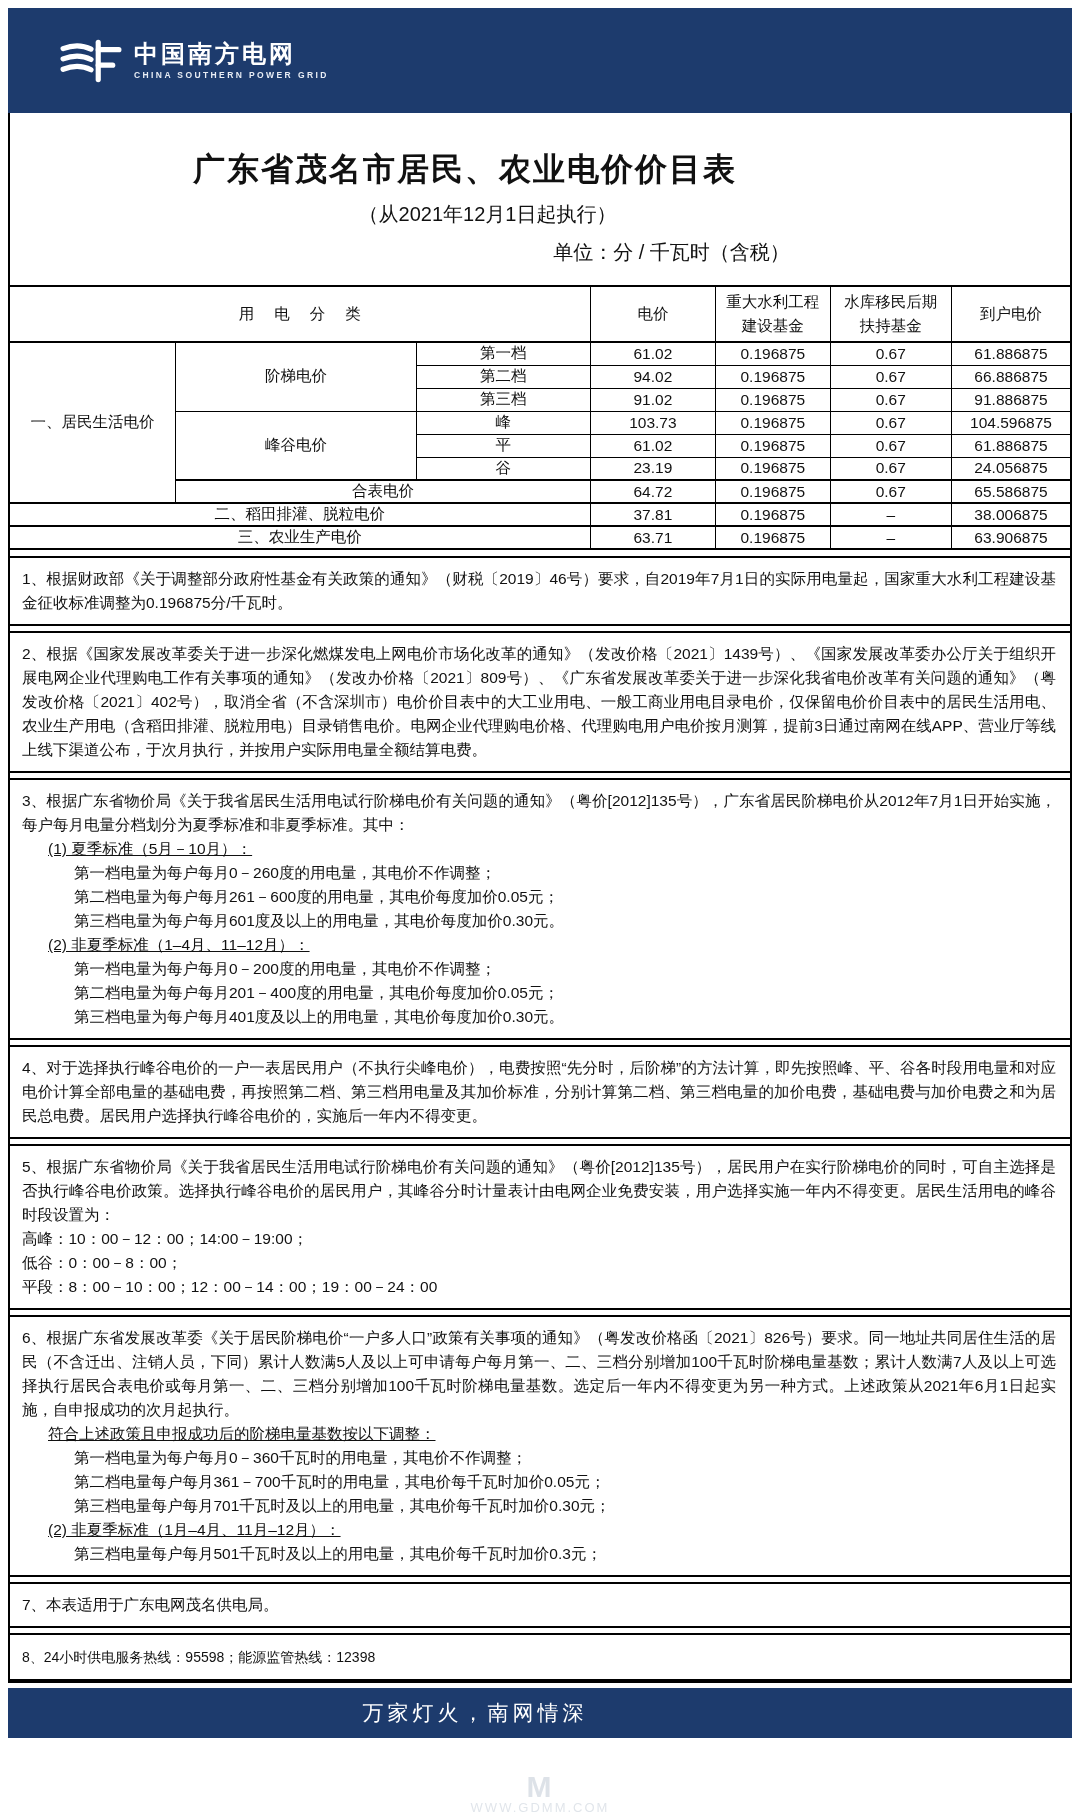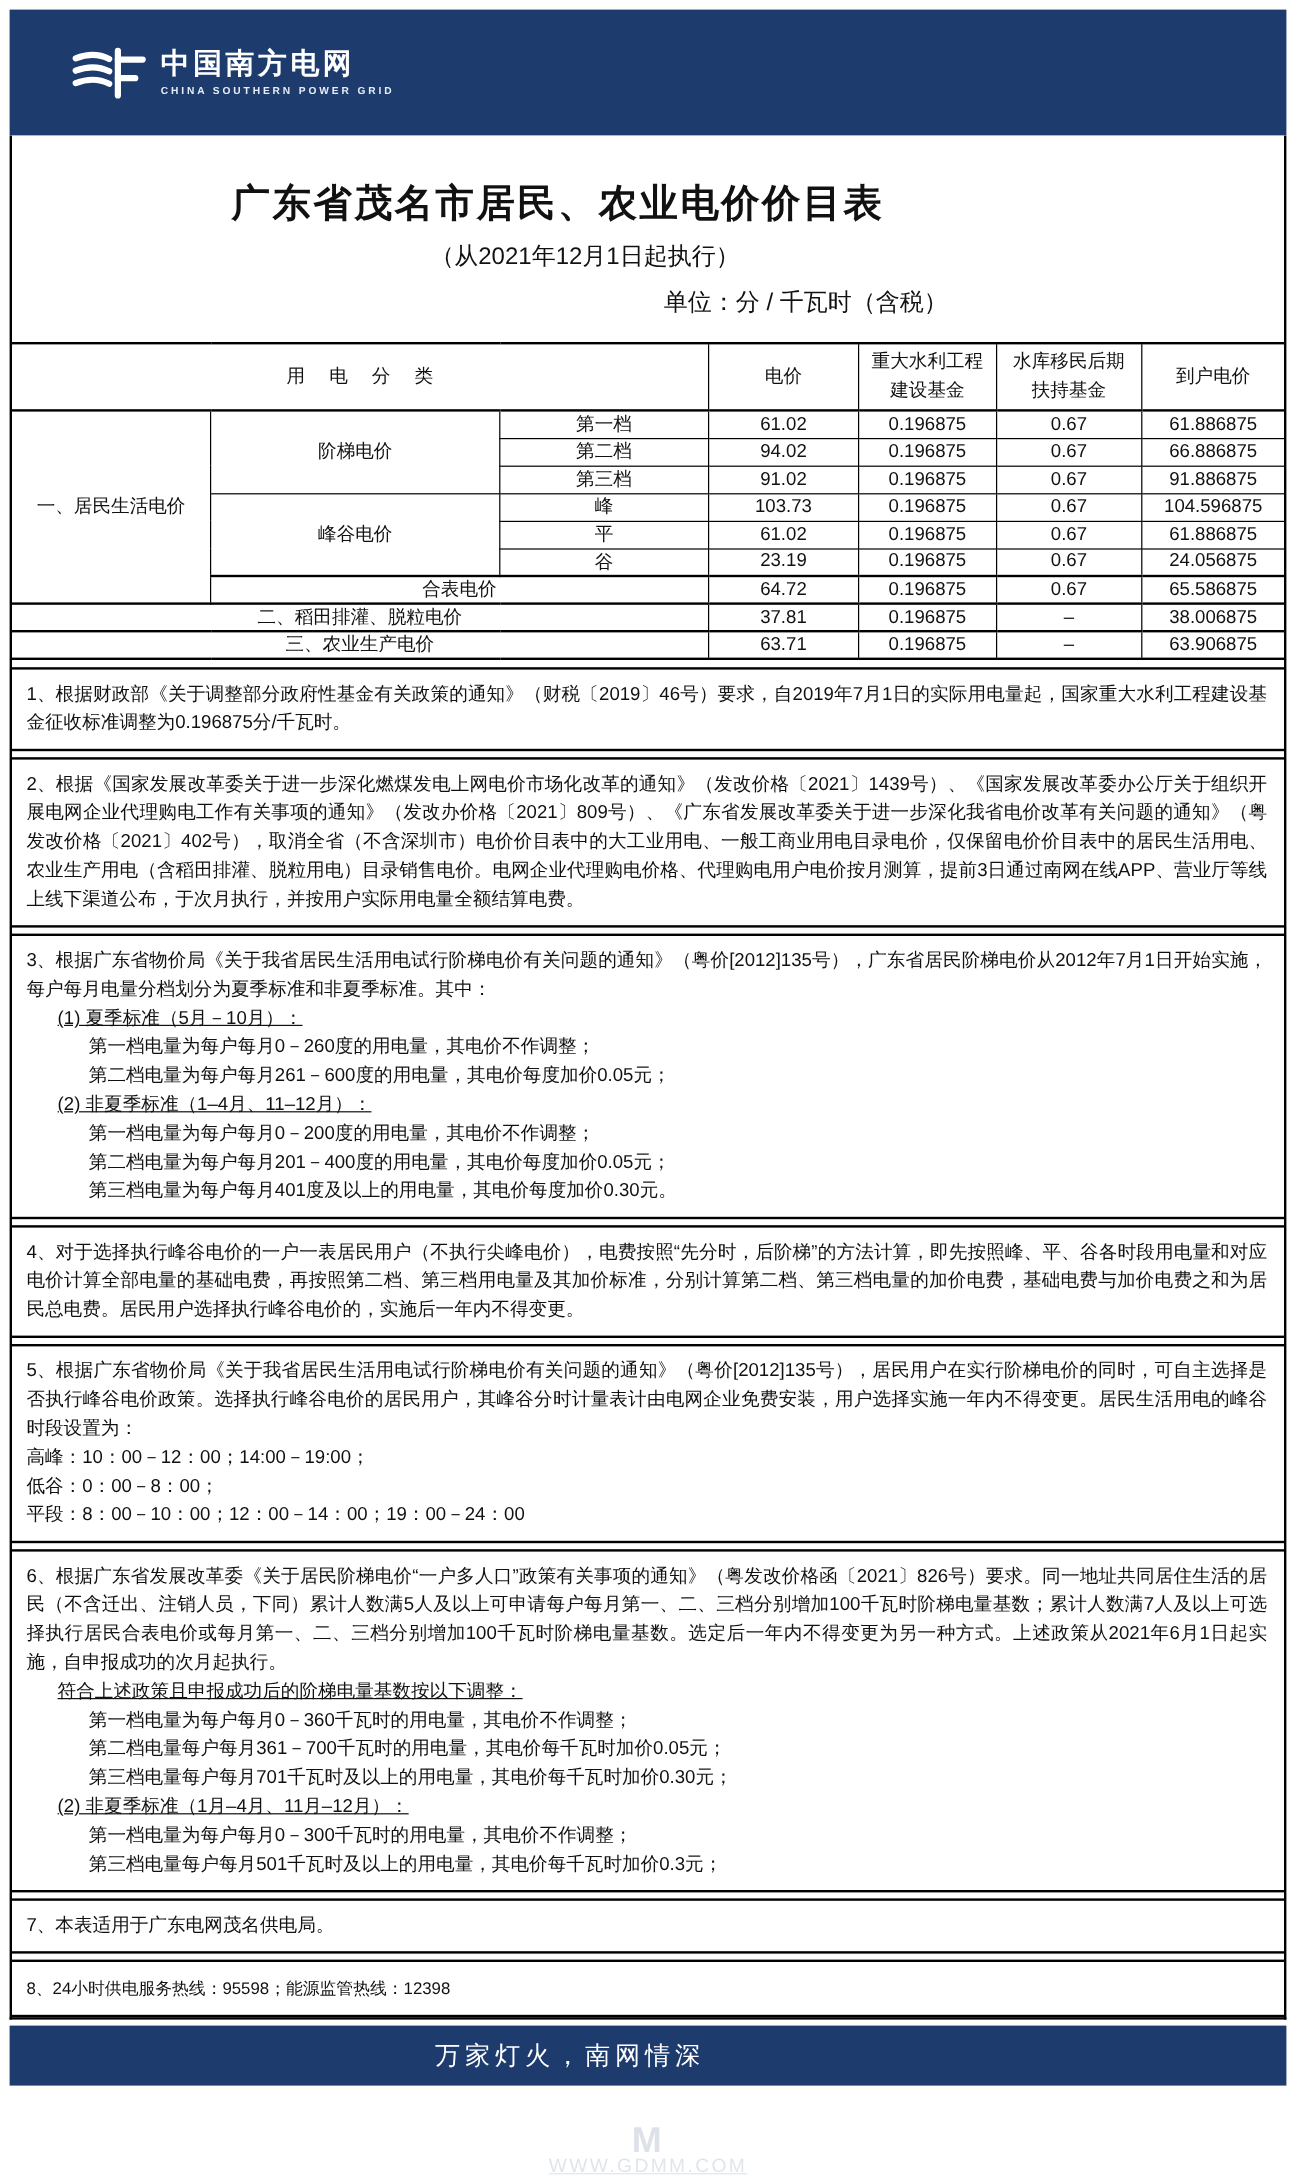--- a/index.html
+++ b/index.html
@@ -50,21 +50,21 @@
   .footer-bar{
     margin:5px 8px 0 8px; height:50px; background:#1d3b6d;
     display:flex; align-items:center; justify-content:center;
   }
   .slogan{ color:#fff; font-size:21px; letter-spacing:4px; padding-right:130px; }
   .watermark{
     position:absolute; left:50%; bottom:1px; transform:translateX(-50%);
     text-align:center; opacity:.6; color:#c8cfd9; pointer-events:none;
   }
   .watermark .wm-glyph{ font-size:30px; font-weight:bold; line-height:26px; letter-spacing:2px; }
-  .watermark .wm-url{ font-size:16px; letter-spacing:2px; color:#cdd4dd;text-decoration:underline; }
+  .watermark .wm-url{ font-size:13px; letter-spacing:2px; color:#cdd4dd; }
 </style>
 </head>
 <body>
 
 <div class="brand-bar">
   <div class="logo-wrap">
     <svg class="logo-mark" viewBox="0 0 60 44">
       <g stroke="#ffffff" stroke-width="5" fill="none" stroke-linecap="round">
         <path d="M3 10 C 12 6.5, 22 6.5, 30 10.5"></path>
         <path d="M3 20 C 12 16.5, 22 16.5, 30 20.5"></path>
@@ -184,20 +184,21 @@
 
   <div class="note">
     <div>2、根据《国家发展改革委关于进一步深化燃煤发电上网电价市场化改革的通知》（发改价格〔2021〕1439号）、《国家发展改革委办公厅关于组织开展电网企业代理购电工作有关事项的通知》（发改办价格〔2021〕809号）、《广东省发展改革委关于进一步深化我省电价改革有关问题的通知》（粤发改价格〔2021〕402号），取消全省（不含深圳市）电价价目表中的大工业用电、一般工商业用电目录电价，仅保留电价价目表中的居民生活用电、农业生产用电（含稻田排灌、脱粒用电）目录销售电价。电网企业代理购电价格、代理购电用户电价按月测算，提前3日通过南网在线APP、营业厅等线上线下渠道公布，于次月执行，并按用户实际用电量全额结算电费。</div>
   </div>
 
   <div class="note">
     <div>3、根据广东省物价局《关于我省居民生活用电试行阶梯电价有关问题的通知》（粤价[2012]135号），广东省居民阶梯电价从2012年7月1日开始实施，每户每月电量分档划分为夏季标准和非夏季标准。其中：</div>
     <div class="ind1">(1) 夏季标准（5月－10月）：</div>
     <div class="ind2">第一档电量为每户每月0－260度的用电量，其电价不作调整；</div>
     <div class="ind2">第二档电量为每户每月261－600度的用电量，其电价每度加价0.05元；</div>
+    <div class="ind2">第三档电量为每户每月601度及以上的用电量，其电价每度加价0.30元。</div>
     <div class="ind1">(2) 非夏季标准（1–4月、11–12月）：</div>
     <div class="ind2">第一档电量为每户每月0－200度的用电量，其电价不作调整；</div>
     <div class="ind2">第二档电量为每户每月201－400度的用电量，其电价每度加价0.05元；</div>
     <div class="ind2">第三档电量为每户每月401度及以上的用电量，其电价每度加价0.30元。</div>
   </div>
 
   <div class="note">
     <div>4、对于选择执行峰谷电价的一户一表居民用户（不执行尖峰电价），电费按照“先分时，后阶梯”的方法计算，即先按照峰、平、谷各时段用电量和对应电价计算全部电量的基础电费，再按照第二档、第三档用电量及其加价标准，分别计算第二档、第三档电量的加价电费，基础电费与加价电费之和为居民总电费。居民用户选择执行峰谷电价的，实施后一年内不得变更。</div>
   </div>
 
@@ -208,21 +209,20 @@
     <div>平段：8：00－10：00；12：00－14：00；19：00－24：00</div>
   </div>
 
   <div class="note">
     <div>6、根据广东省发展改革委《关于居民阶梯电价“一户多人口”政策有关事项的通知》（粤发改价格函〔2021〕826号）要求。同一地址共同居住生活的居民（不含迁出、注销人员，下同）累计人数满5人及以上可申请每户每月第一、二、三档分别增加100千瓦时阶梯电量基数；累计人数满7人及以上可选择执行居民合表电价或每月第一、二、三档分别增加100千瓦时阶梯电量基数。选定后一年内不得变更为另一种方式。上述政策从2021年6月1日起实施，自申报成功的次月起执行。</div>
     <div class="ind1">符合上述政策且申报成功后的阶梯电量基数按以下调整：</div>
     <div class="ind2">第一档电量为每户每月0－360千瓦时的用电量，其电价不作调整；</div>
     <div class="ind2">第二档电量每户每月361－700千瓦时的用电量，其电价每千瓦时加价0.05元；</div>
     <div class="ind2">第三档电量每户每月701千瓦时及以上的用电量，其电价每千瓦时加价0.30元；</div>
     <div class="ind1">(2) 非夏季标准（1月–4月、11月–12月）：</div>
-    <div class="ind2">第一档电量为每户每月0－300千瓦时的用电量，其电价不作调整；</div>
     <div class="ind2">第三档电量每户每月501千瓦时及以上的用电量，其电价每千瓦时加价0.3元；</div>
   </div>
 
   <div class="note">
     <div>7、本表适用于广东电网茂名供电局。</div>
   </div>
 
   <div class="note big">
     <div>8、24小时供电服务热线：95598；能源监管热线：12398</div>
   </div>

